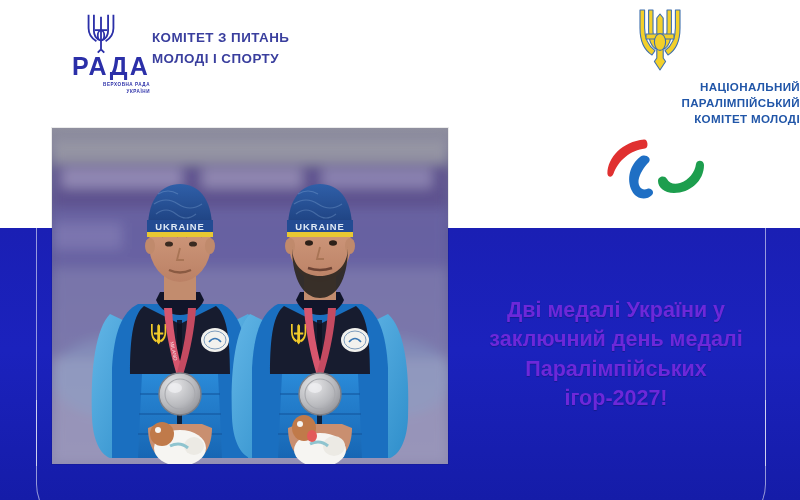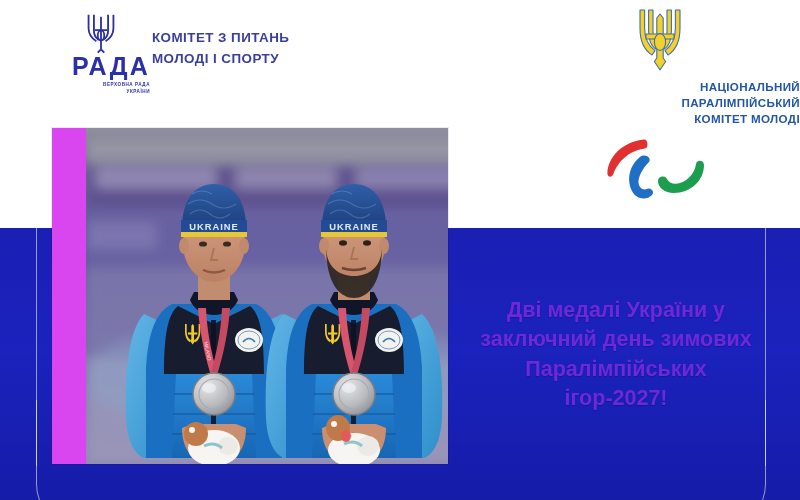--- a/index.html
+++ b/index.html
@@ -58,21 +58,20 @@
     font-size:11.6px; font-weight:bold; letter-spacing:.35px;
     color:#2156a8; line-height:1.37;text-align:right;
   }
   .agitos { width:120px; height:70px; margin:8px auto 0; display:block; }
 
   
   .photo {
     position:absolute; left:52px; top:128px; width:396px; height:336px;
     overflow:hidden; background:#d946ef;
     box-shadow:0 0 0 1px rgba(0,0,0,.08);
-    padding-left:34px;
   }
   .photo svg { display:block; width:396px; height:336px; }
 
   
   .headline {
     position:absolute; left:456px; top:296px; width:320px;
     text-align:center; color:#6d28d9;
     font-size:21.5px; font-weight:bold; line-height:1.37;
     text-shadow:0 1px 1px rgba(0,0,0,.22);
   }
@@ -323,18 +322,18 @@
           <ellipse cx="120" cy="308" rx="5" ry="6" fill="#e35a5a"></ellipse>
         </g>
       </g>
 
       <rect x="0" y="0" width="396" height="336" fill="none"></rect>
     </svg>
   </div>
 
   <div class="headline">
     <div>Дві медалі України у</div>
-    <div>заключний день зимових</div>
+    <div>заключний день медалі</div>
     <div>Паралімпійських</div>
     <div>ігор-2027!</div>
   </div>
 
 </div>
 
 </body></html>

